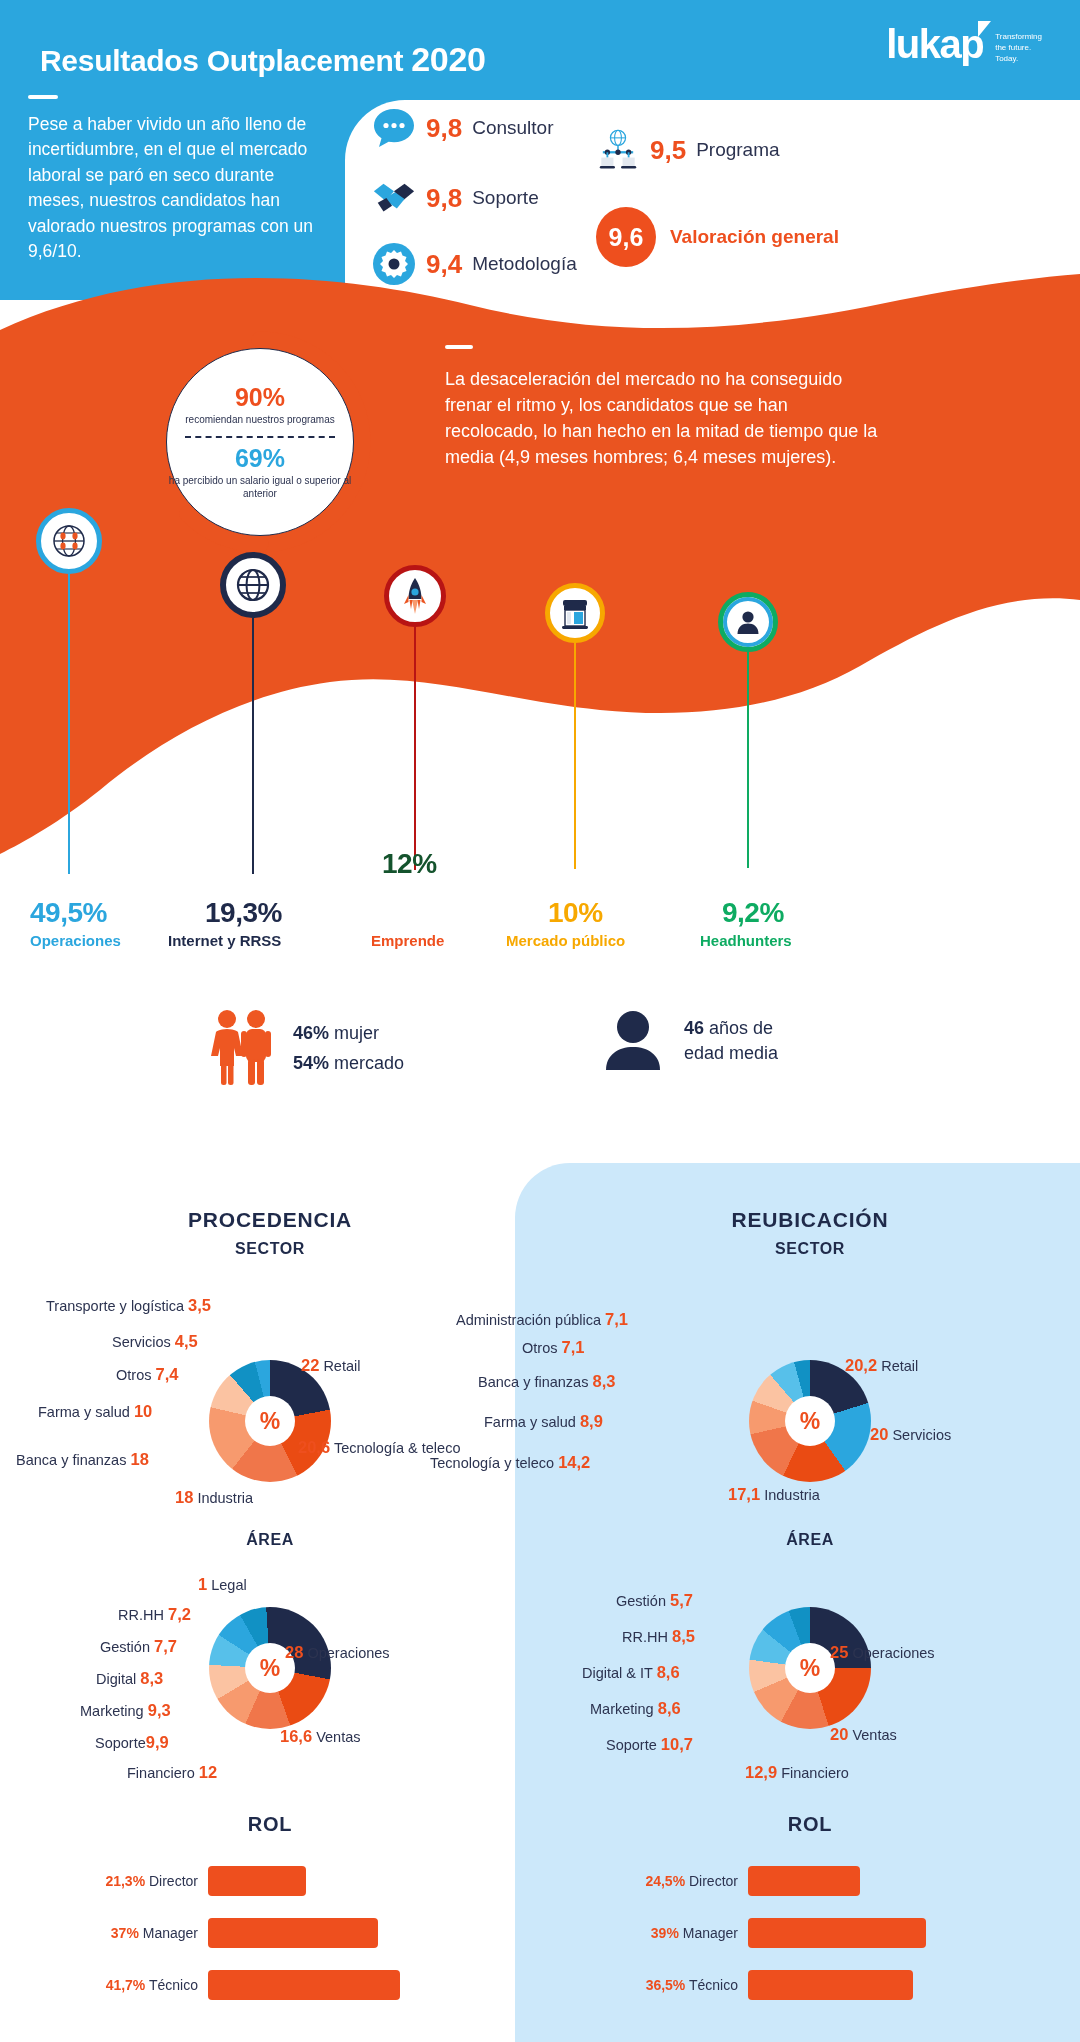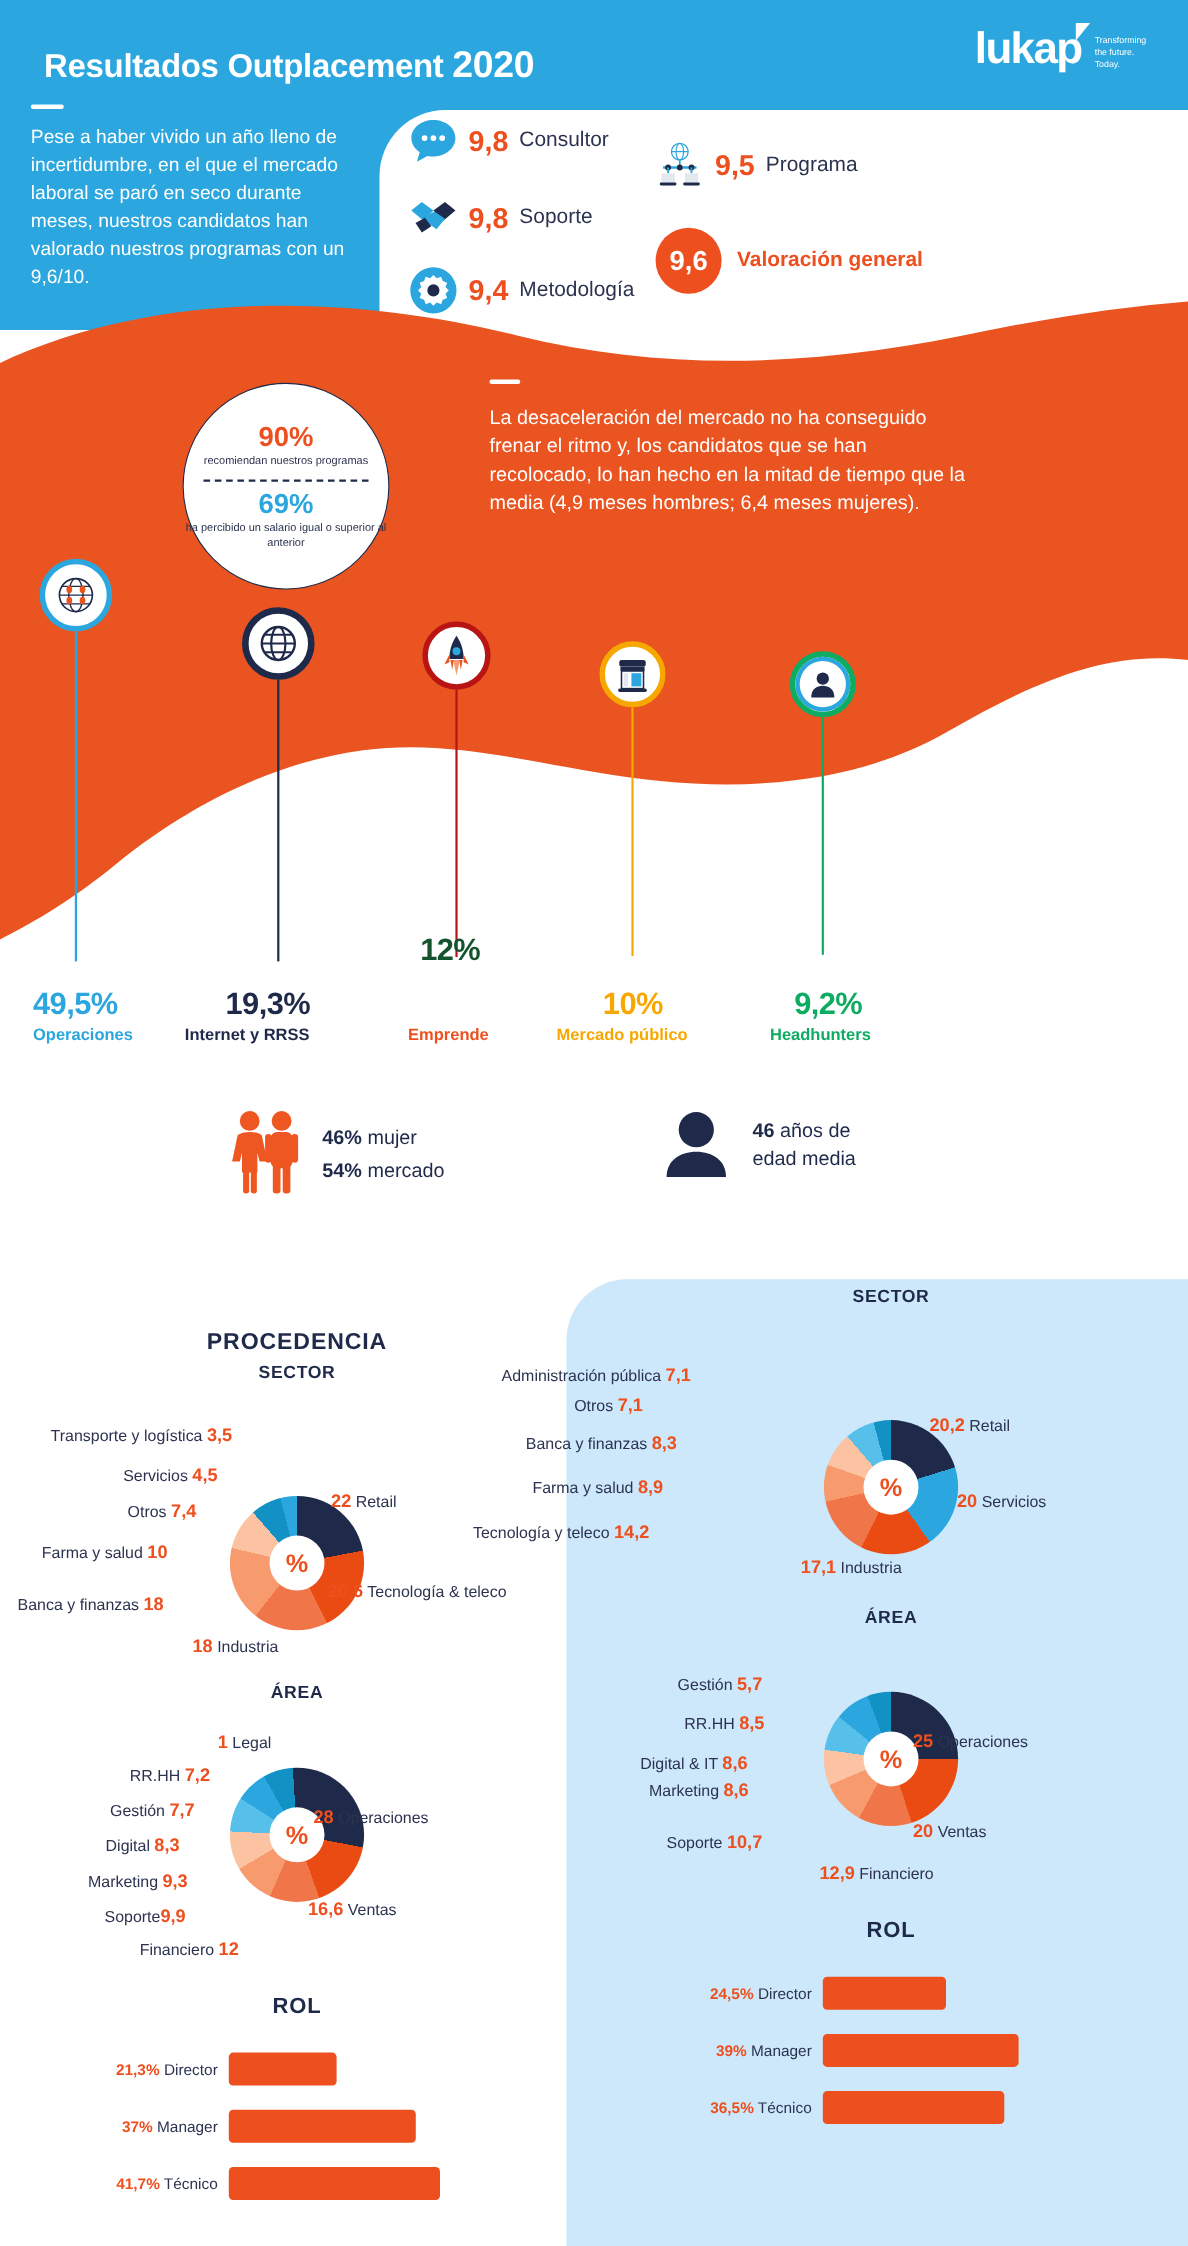--- a/index.html
+++ b/index.html
@@ -426,20 +426,21 @@
         <span class="rol-bar" style="width:170px;"></span>
       </div>
       <div class="rol-row">
         <span class="rol-lbl"><b>41,7%</b> <span>Técnico</span></span>
         <span class="rol-bar" style="width:192px;"></span>
       </div>
     </div>
   </div>
 
   <div class="col col-right">
+    <div class="col-h1">REUBICACIÓN</div>
     <div class="col-h2">SECTOR</div>
 
     <div class="pie-block" style="margin-top:22px;">
       <div class="pie" style="top:80px; background: conic-gradient(
           #1f2a4a 0deg 72.7deg,
           #2ba6de 72.7deg 144.7deg,
           #ea4b13 144.7deg 206.3deg,
           #f0764a 206.3deg 257.4deg,
           #f79a6e 257.4deg 289.4deg,
           #fbc3a2 289.4deg 319.3deg,
@@ -467,21 +468,21 @@
           #f79a6e 208.4deg 246.9deg,
           #fbc3a2 246.9deg 277.9deg,
           #57c0ea 277.9deg 308.9deg,
           #2ba6de 308.9deg 339.5deg,
           #1191c4 339.5deg 360deg);">
         <div class="pie-hole">%</div>
       </div>
       <div class="plabel" style="left:76px; top:26px;"><span>Gestión</span> <b>5,7</b></div>
       <div class="plabel" style="left:82px; top:62px;"><span>RR.HH</span> <b>8,5</b></div>
       <div class="plabel" style="left:42px; top:98px;"><span>Digital &amp; IT</span> <b>8,6</b></div>
-      <div class="plabel" style="left:50px; top:123px;"><span>Marketing</span> <b>8,6</b></div>
+      <div class="plabel" style="left:50px; top:134px;"><span>Marketing</span> <b>8,6</b></div>
       <div class="plabel" style="left:66px; top:170px;"><span>Soporte</span> <b>10,7</b></div>
       <div class="plabel" style="left:290px; top:78px;"><b>25</b> <span>Operaciones</span></div>
       <div class="plabel" style="left:290px; top:160px;"><b>20</b> <span>Ventas</span></div>
       <div class="plabel" style="left:205px; top:198px;"><b>12,9</b> <span>Financiero</span></div>
     </div>
 
     <div class="rol-title" style="margin-top:38px;">ROL</div>
     <div class="rol-rows">
       <div class="rol-row">
         <span class="rol-lbl"><b>24,5%</b> <span>Director</span></span>

